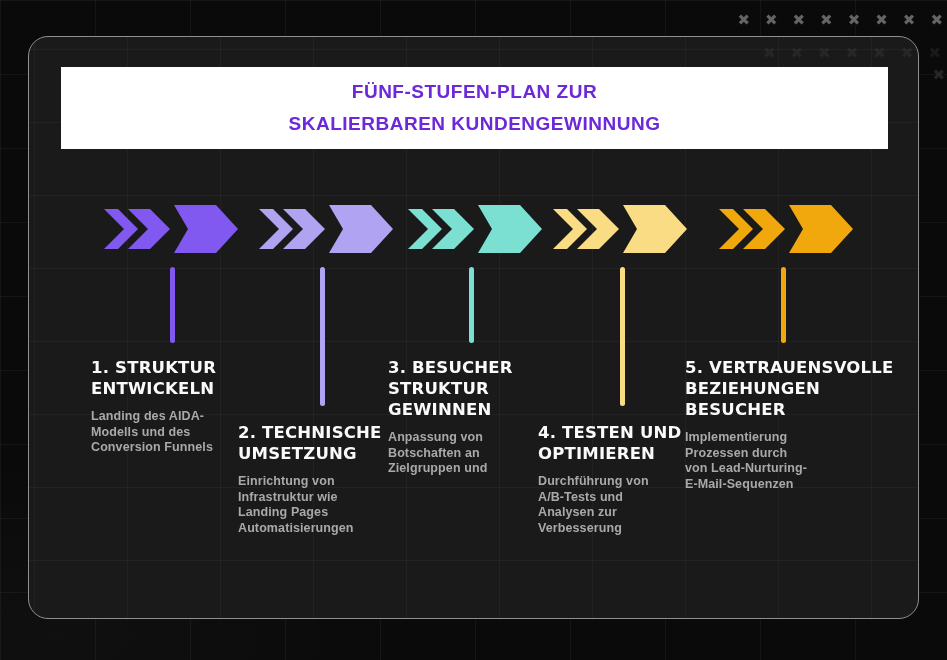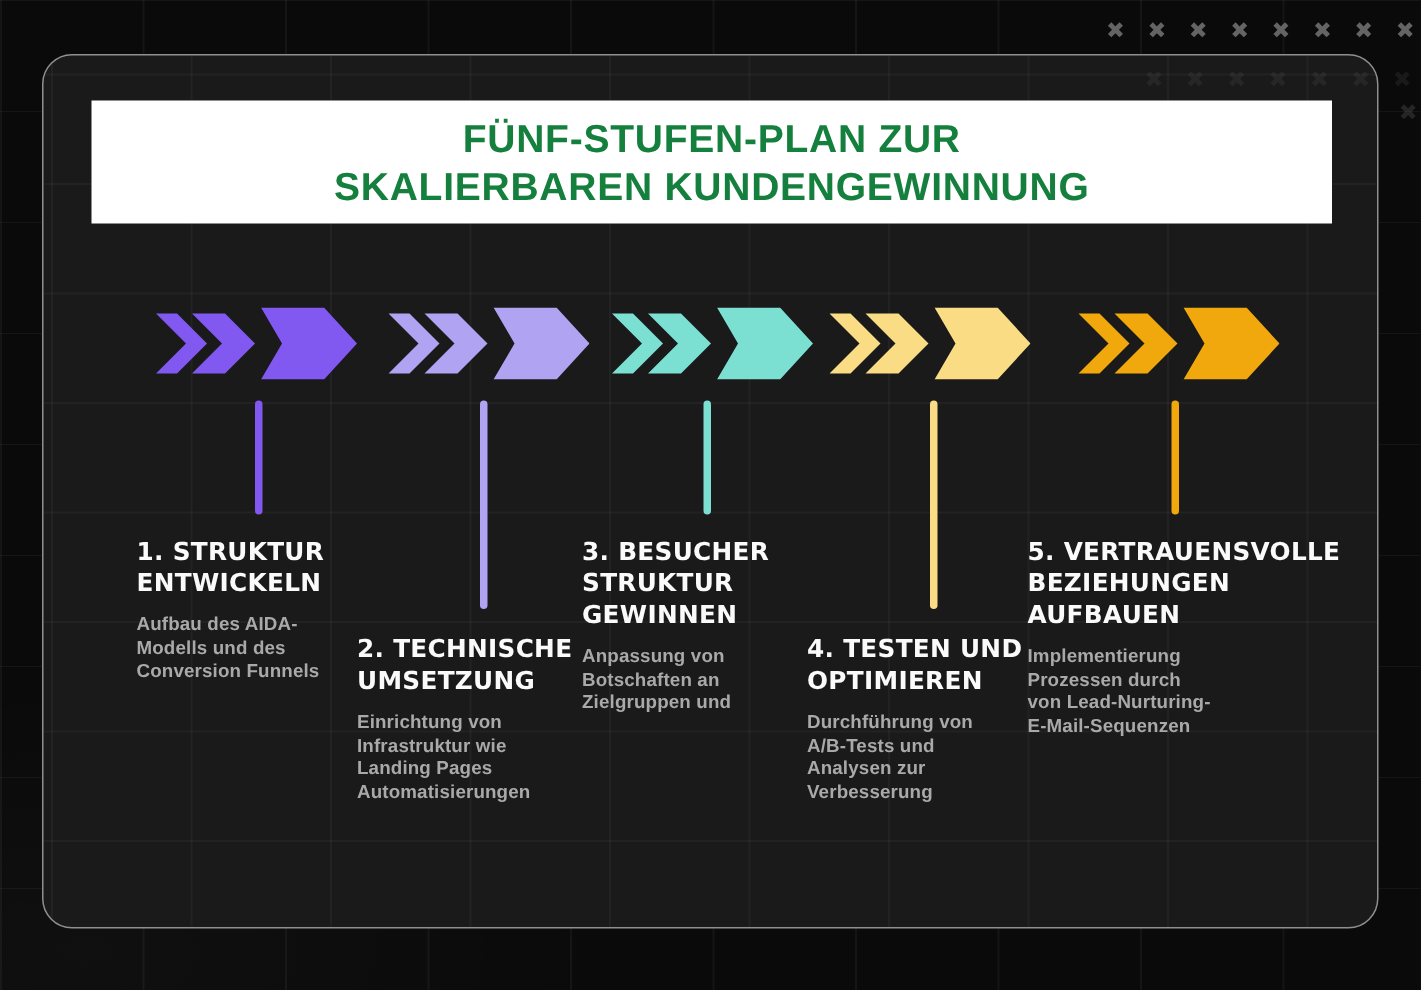--- a/index.html
+++ b/index.html
@@ -53,24 +53,24 @@
   
   .title-box {
     position: absolute;
     left: 32px; top: 30px; width: 827px; height: 82px;
     background: #FFFFFF;
     display: flex; flex-direction: column;
     align-items: center; justify-content: center;
     z-index: 3;
   }
   .title-line {
-    color: #15803d;
+    color: #6d28d9;
     font-family: "Liberation Sans", sans-serif;
     font-weight: 900;
-    font-size: 26px;
+    font-size: 19px;
     line-height: 32px;
     letter-spacing: 0.5px;
     white-space: nowrap;
   }
 
   .arrow { position: absolute; top: 168px; }
 
   .connector {
     position: absolute;
     top: 230px;
@@ -129,21 +129,21 @@
     <polygon points="24,4 46,4 66,24 46,44 24,44 44,24" style="fill: rgb(129, 89, 240);"></polygon>
     <polygon points="70,0 112,0 134,24 112,48 70,48 84,24" style="fill: rgb(129, 89, 240);"></polygon>
   </svg>
   <div class="connector short" style="left: 141px; background-color: rgb(129, 89, 240);"></div>
   <div class="stage-text" style="left:62px; top:320px; width:170px">
     <div class="stage-title">
       <div>1. STRUKTUR</div>
       <div>ENTWICKELN</div>
     </div>
     <div class="stage-desc">
-      <div>Aufbau des AIDA-</div>
+      <div>Landing des AIDA-</div>
       <div>Modells und des</div>
       <div>Conversion Funnels</div>
     </div>
   </div>
 
   <svg class="arrow" style="left:230px" width="134" height="48" viewBox="0 0 134 48">
     <polygon points="0,4 14,4 34,24 14,44 0,44 20,24" style="fill: rgb(175, 163, 242);"></polygon>
     <polygon points="24,4 46,4 66,24 46,44 24,44 44,24" style="fill: rgb(175, 163, 242);"></polygon>
     <polygon points="70,0 112,0 134,24 112,48 70,48 84,24" style="fill: rgb(175, 163, 242);"></polygon>
   </svg>
@@ -202,21 +202,21 @@
   <svg class="arrow" style="left:690px" width="134" height="48" viewBox="0 0 134 48">
     <polygon points="0,4 14,4 34,24 14,44 0,44 20,24" style="fill: rgb(240, 168, 13);"></polygon>
     <polygon points="24,4 46,4 66,24 46,44 24,44 44,24" style="fill: rgb(240, 168, 13);"></polygon>
     <polygon points="70,0 112,0 134,24 112,48 70,48 84,24" style="fill: rgb(240, 168, 13);"></polygon>
   </svg>
   <div class="connector short" style="left: 752px; background-color: rgb(240, 168, 13);"></div>
   <div class="stage-text" style="left:656px; top:320px; width:204px">
     <div class="stage-title">
       <div>5. VERTRAUENSVOLLE</div>
       <div>BEZIEHUNGEN</div>
-      <div>AUFBAUEN</div>
+      <div>BESUCHER</div>
     </div>
     <div class="stage-desc">
       <div>Implementierung</div>
       <div>Prozessen durch</div>
       <div>von Lead-Nurturing-</div>
       <div>E-Mail-Sequenzen</div>
     </div>
   </div>
 
 </div>

